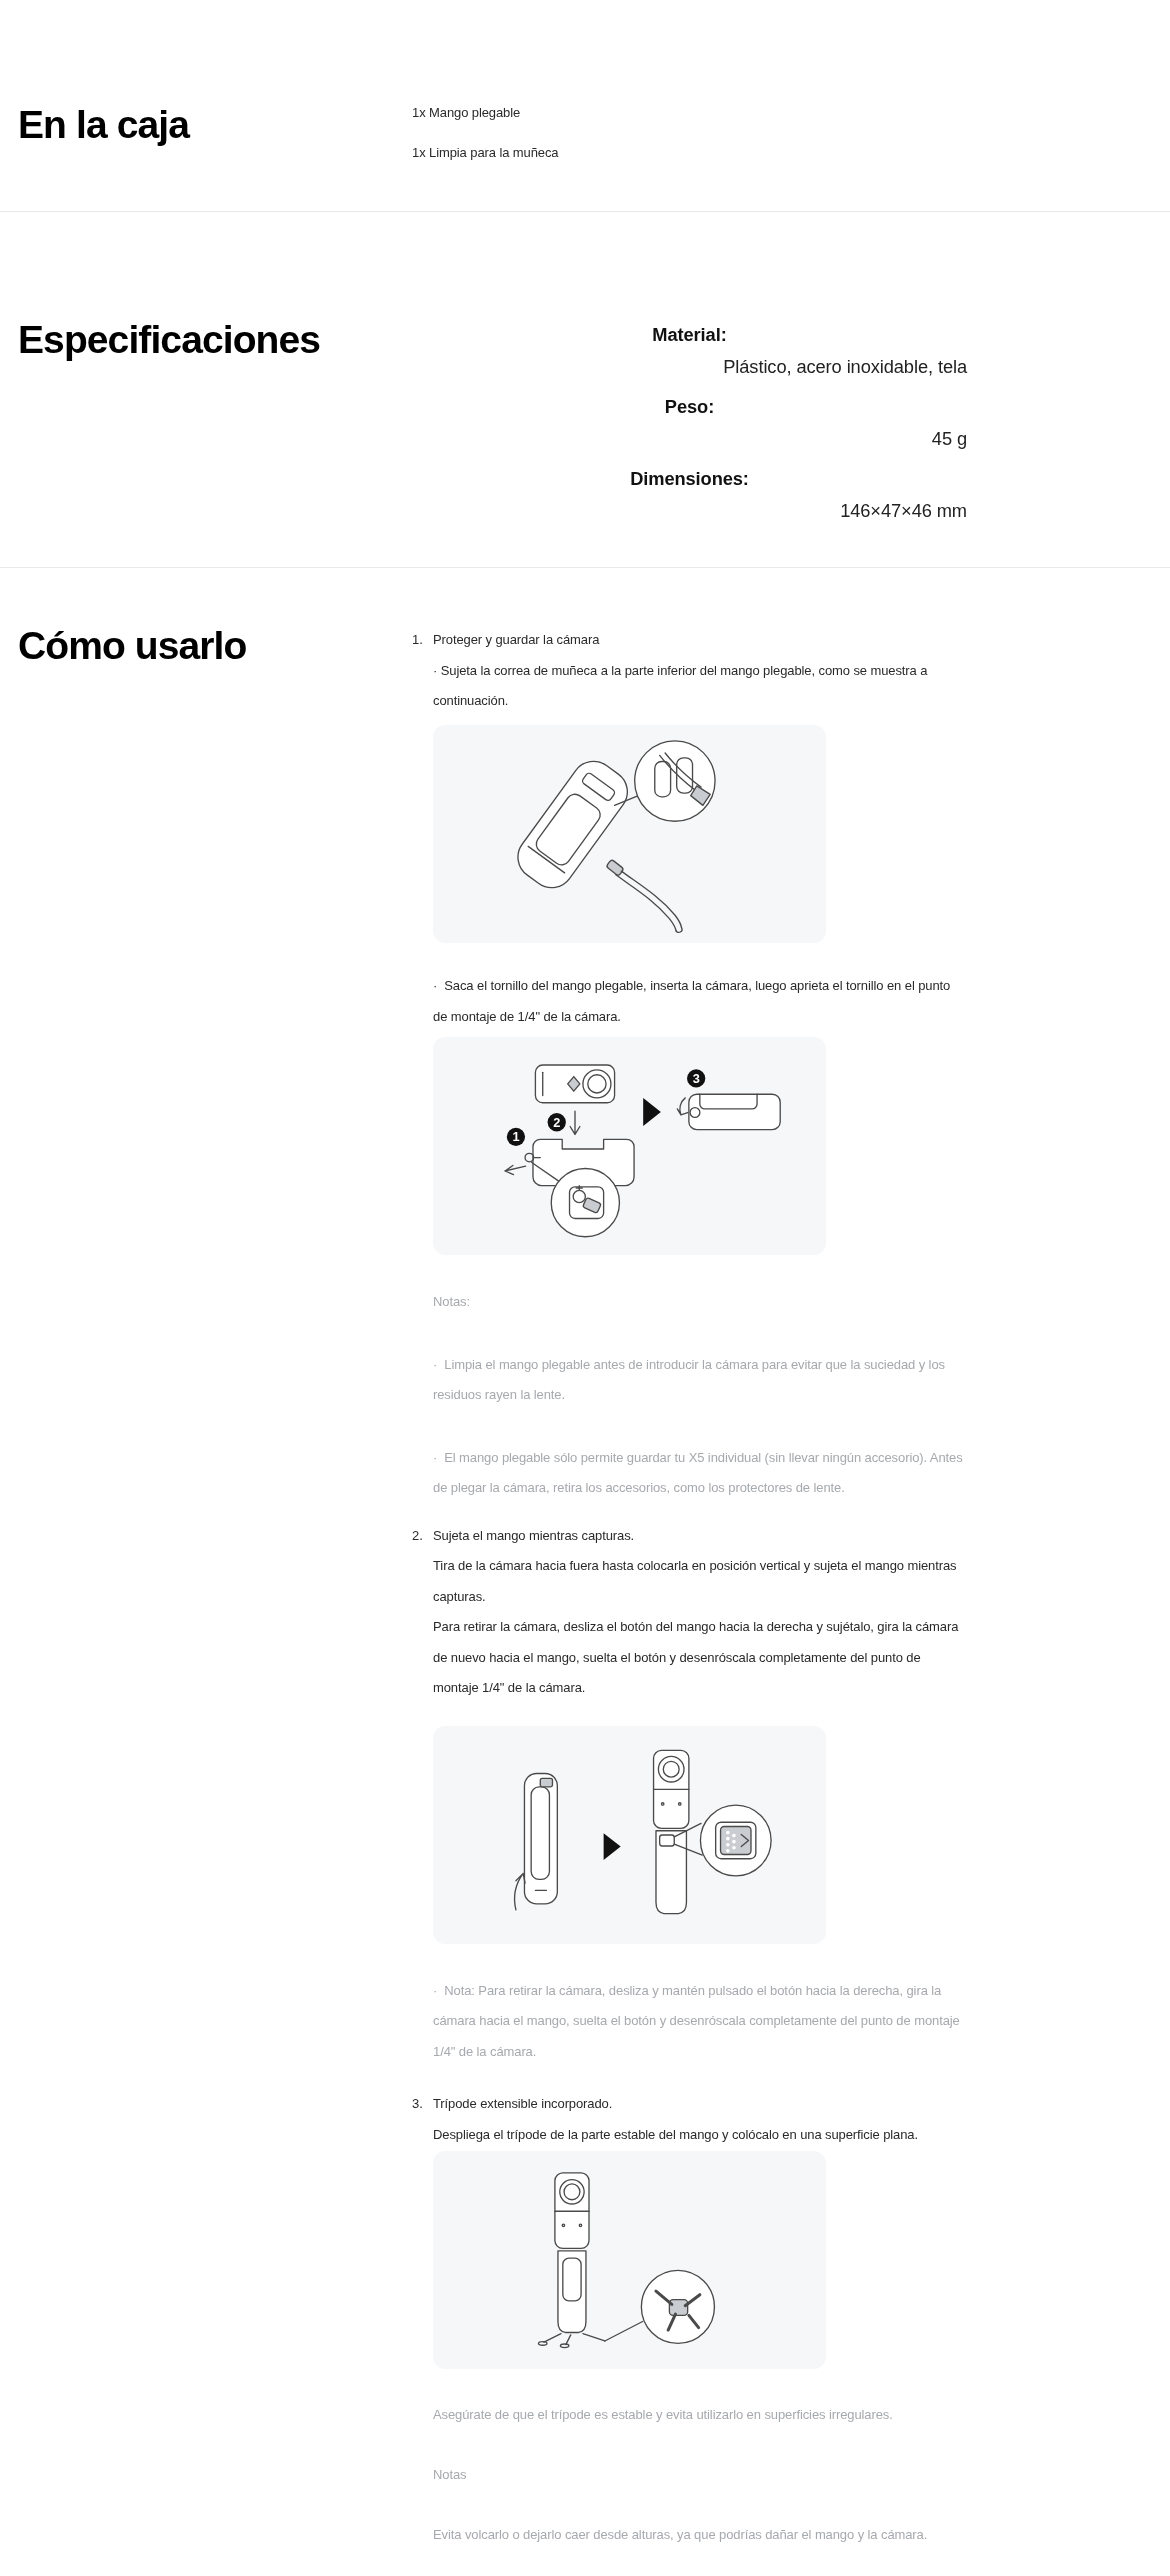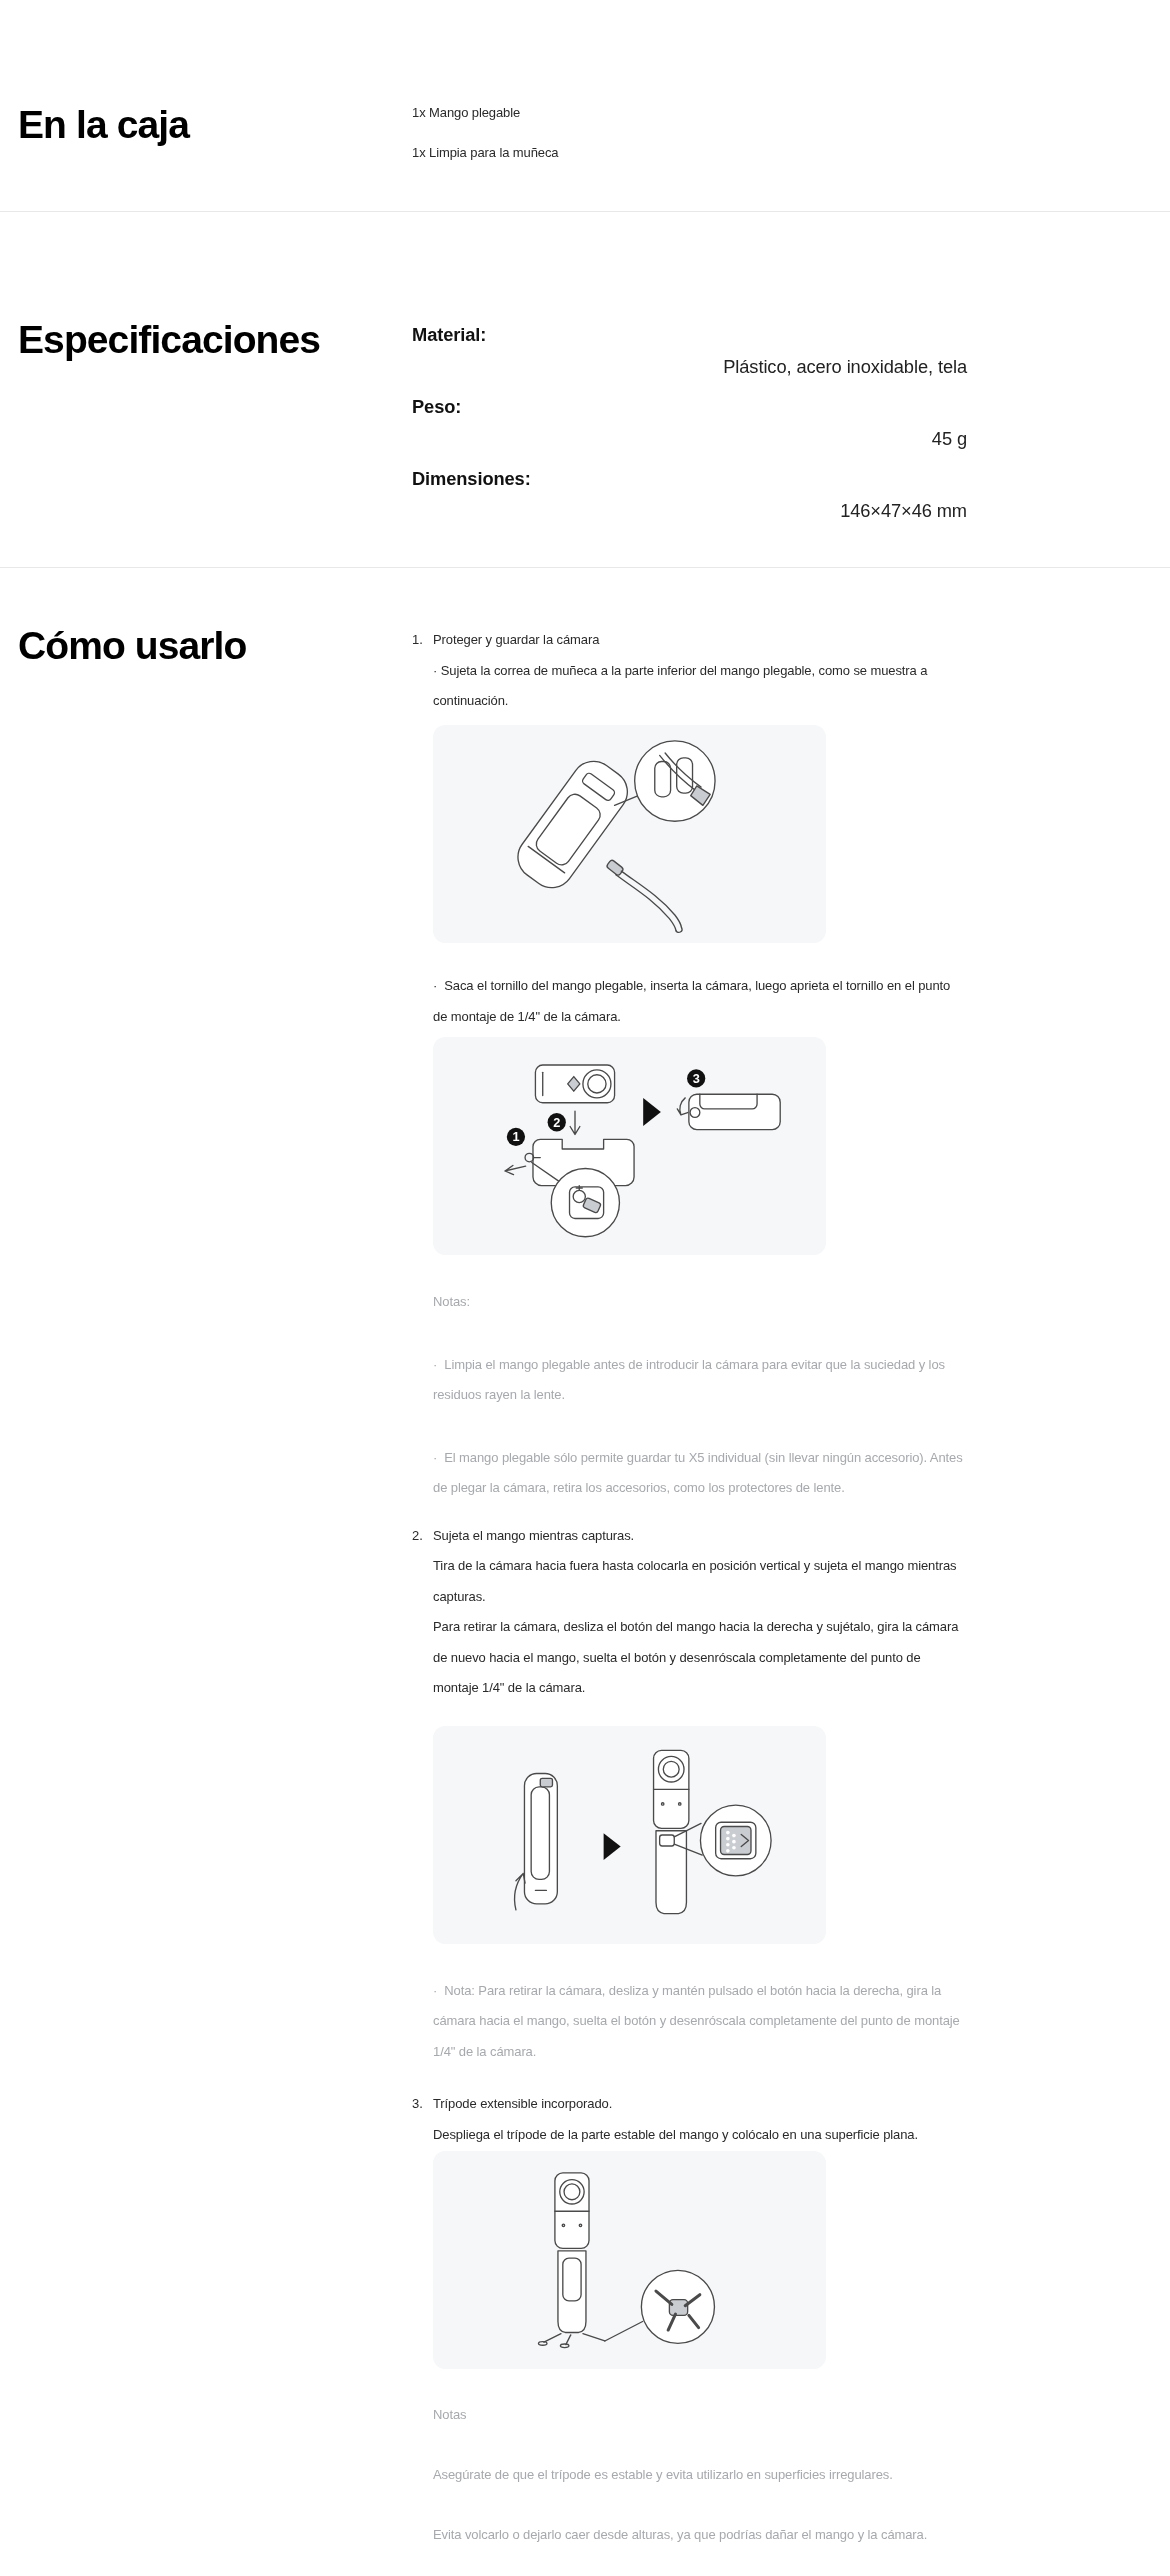--- a/index.html
+++ b/index.html
@@ -23,21 +23,21 @@
   .prewrap { white-space: pre-wrap; }
 
   #sec-box   { padding: 98px 0 34px; }
   #sec-specs { border-top: 0.6px solid #e8e8e8; padding: 107px 0 32px; }
   #sec-usage { border-top: 0.6px solid #e8e8e8; padding: 57px 0 0; }
 
   #sec-box h2 { margin-top: 6.1px; }
   .box-item { margin: 0 0 9.1px; }
 
   .spec-group { margin-bottom: 8px; }
-  .spec-label { font-weight: 700; color: #111111; line-height: 32px; font-size: 18.3px; }
+  .spec-label { font-weight: 700; color: #111111; line-height: 32px; font-size: 18.3px; text-align: center; }
   .spec-value { line-height: 32px; font-size: 18.3px; text-align: right; }
 
   .step { display: flex; }
   .step-num { width: 21px; flex: none; }
   .step-body { flex: 1; min-width: 0; }
   .step2 { margin-top: 17px; }
   .step3 { margin-top: 22px; }
 
   .fig {
     width: 393px; height: 218px; background: #f6f7f9;
@@ -246,22 +246,22 @@
               <rect class="sketch-gray" x="388" y="244" width="30" height="26" rx="6"></rect>
               <path d="M366 230 l26 22" stroke-width="5"></path>
               <path d="M438 236 l-24 18" stroke-width="5"></path>
               <path d="M386 294 l12 -26" stroke-width="5"></path>
               <path d="M420 270 l16 20" stroke-width="5"></path>
             </g>
           </svg>
         </div>
 
         <div class="notes-block notes3">
+          <p class="body-text muted">Asegúrate de que el trípode es estable y evita utilizarlo en superficies irregulares.</p>
           <p class="body-text muted">Notas</p>
-          <p class="body-text muted">Asegúrate de que el trípode es estable y evita utilizarlo en superficies irregulares.</p>
           <p class="body-text muted">Evita volcarlo o dejarlo caer desde alturas, ya que podrías dañar el mango y la cámara.</p>
           <p class="body-text muted">Ten cuidado con el viento, sobre todo si es fuerte.</p>
         </div>
       </div>
     </div>
 
   </div>
 </div>
 
 

